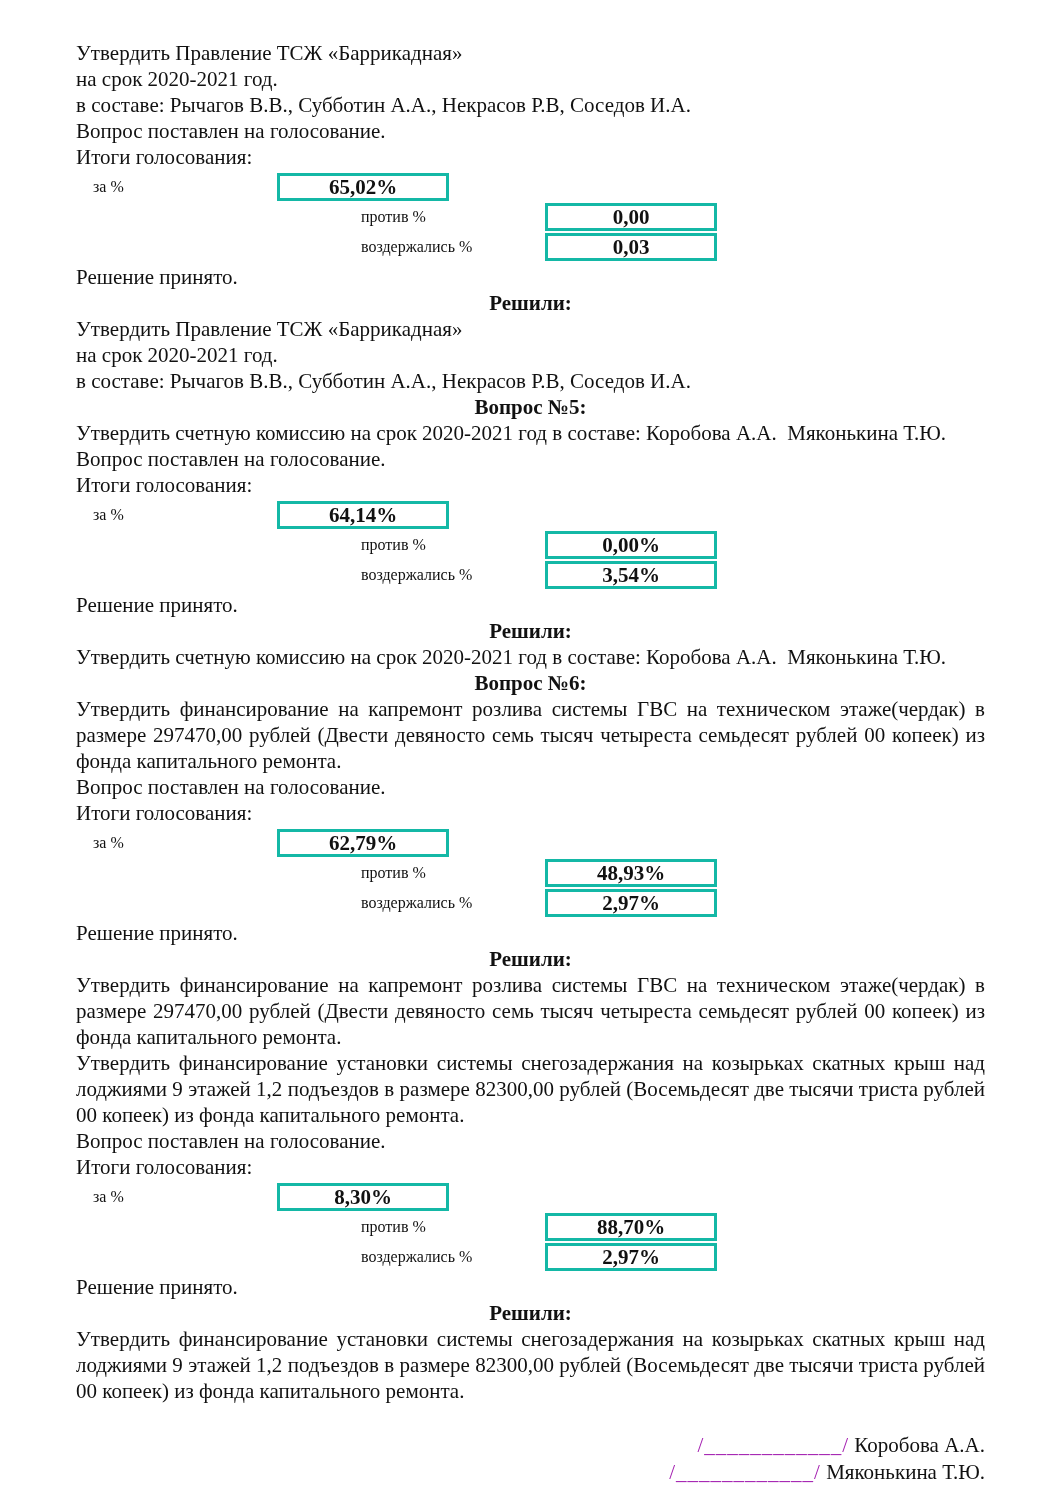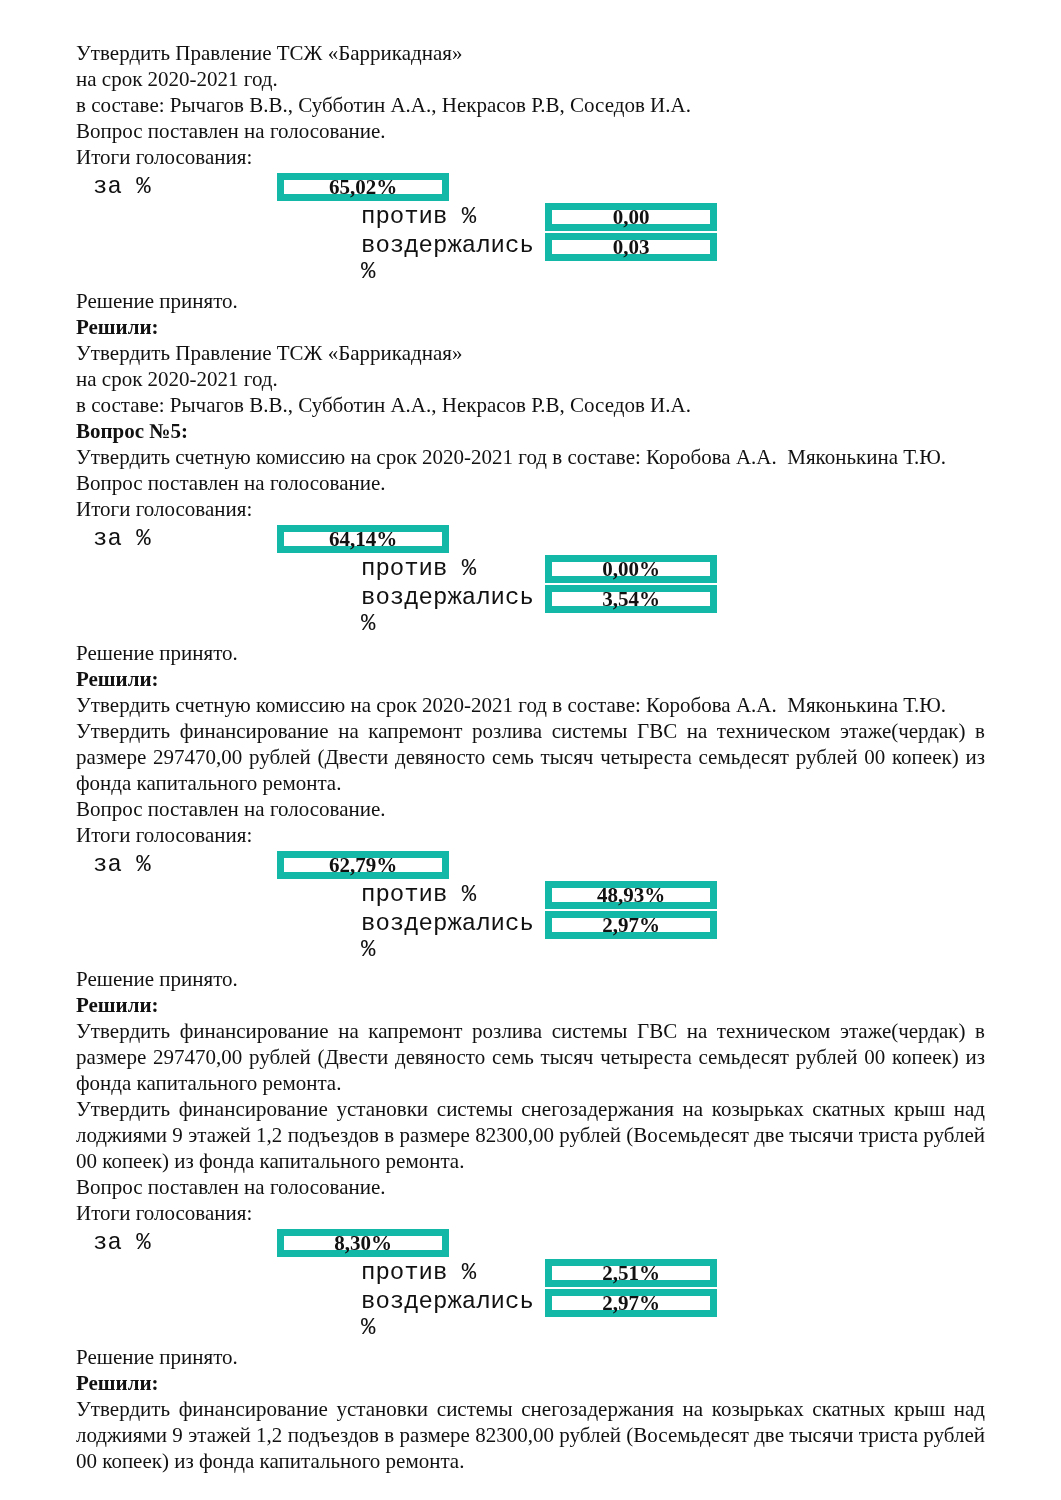--- a/index.html
+++ b/index.html
@@ -19,49 +19,49 @@
   .page {
     box-sizing: border-box;
     width: 1061px;
     height: 1500px;
     padding: 40px 76px 0 76px;
   }
   p {
     margin: 0;
     padding: 0;
   }
-  .bold { font-weight: 700; }
+  .bold { font-weight: 700; text-align: center; }
   .justified {
     text-align: justify;
     text-justify: inter-word;
   }
   
   .vote-table {
     margin: 3px 0 3px 0;
   }
   .vote-row {
     display: flex;
     align-items: stretch;
   }
   .vote-row + .vote-row { margin-top: 2px; justify-content: center; }
   .vote-label {
     box-sizing: border-box;
     width: 201px;
     padding-left: 17px;
-    font-family: Liberation Mono, monospace;
-    font-size: 24px;
+    font-family: Liberation Serif, serif;
+    font-size: 16px;
     display: flex;
     align-items: center;
     color: #111111;
   }
   .vote-value {
     box-sizing: border-box;
     width: 172px;
     height: 28px;
-    border: 7px solid #14b8a6;
+    border: 3px solid #14b8a6;
     background: #ffffff;
     display: flex;
     align-items: center;
     justify-content: center;
     font-family: "Liberation Serif", serif;
     font-weight: 700;
     font-size: 21px;
   }
   .signatures {
     margin-top: 28px;
@@ -120,20 +120,21 @@
     <div class="vote-row">
       <span class="vote-label">воздержались %</span>
       <span class="vote-value">3,54%</span>
     </div>
   </div>
 
   <p>Решение принято.</p>
   <p class="bold">Решили:</p>
   <p>Утвердить счетную комиссию на срок 2020-2021 год в составе: Коробова А.А.&nbsp; Мяконькина Т.Ю.</p>
 
+  <p class="bold">Вопрос №6:</p>
   <p class="justified">Утвердить финансирование на капремонт розлива системы ГВС на техническом этаже(чердак) в размере 297470,00 рублей (Двести девяносто семь тысяч четыреста семьдесят рублей 00 копеек) из фонда капитального ремонта.</p>
   <p>Вопрос поставлен на голосование.</p>
   <p>Итоги голосования:</p>
 
   <div class="vote-table">
     <div class="vote-row">
       <span class="vote-label">за %</span>
       <span class="vote-value">62,79%</span>
     </div>
     <div class="vote-row">
@@ -154,21 +155,21 @@
   <p>Вопрос поставлен на голосование.</p>
   <p>Итоги голосования:</p>
 
   <div class="vote-table">
     <div class="vote-row">
       <span class="vote-label">за %</span>
       <span class="vote-value">8,30%</span>
     </div>
     <div class="vote-row">
       <span class="vote-label">против %</span>
-      <span class="vote-value">2,51%</span>
+      <span class="vote-value">88,70%</span>
     </div>
     <div class="vote-row">
       <span class="vote-label">воздержались %</span>
       <span class="vote-value">2,97%</span>
     </div>
   </div>
 
   <p>Решение принято.</p>
   <p class="bold">Решили:</p>
   <p class="justified">Утвердить финансирование установки системы снегозадержания на козырьках скатных крыш над лоджиями 9 этажей 1,2 подъездов в размере 82300,00 рублей (Восемьдесят две тысячи триста рублей 00 копеек) из фонда капитального ремонта.</p>

